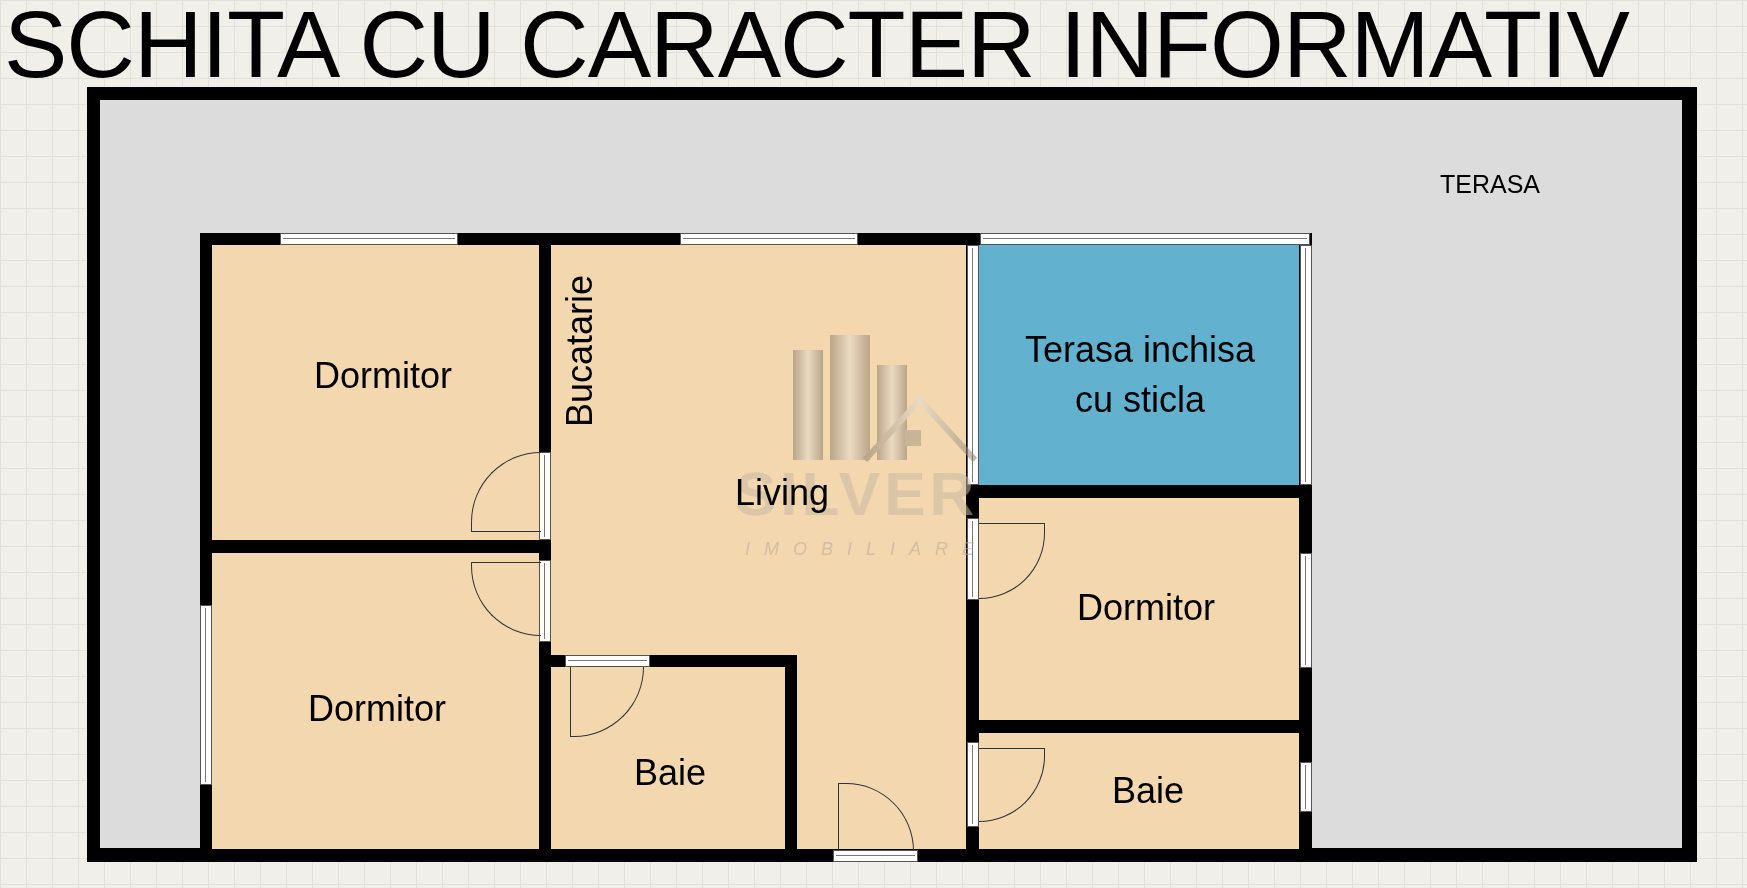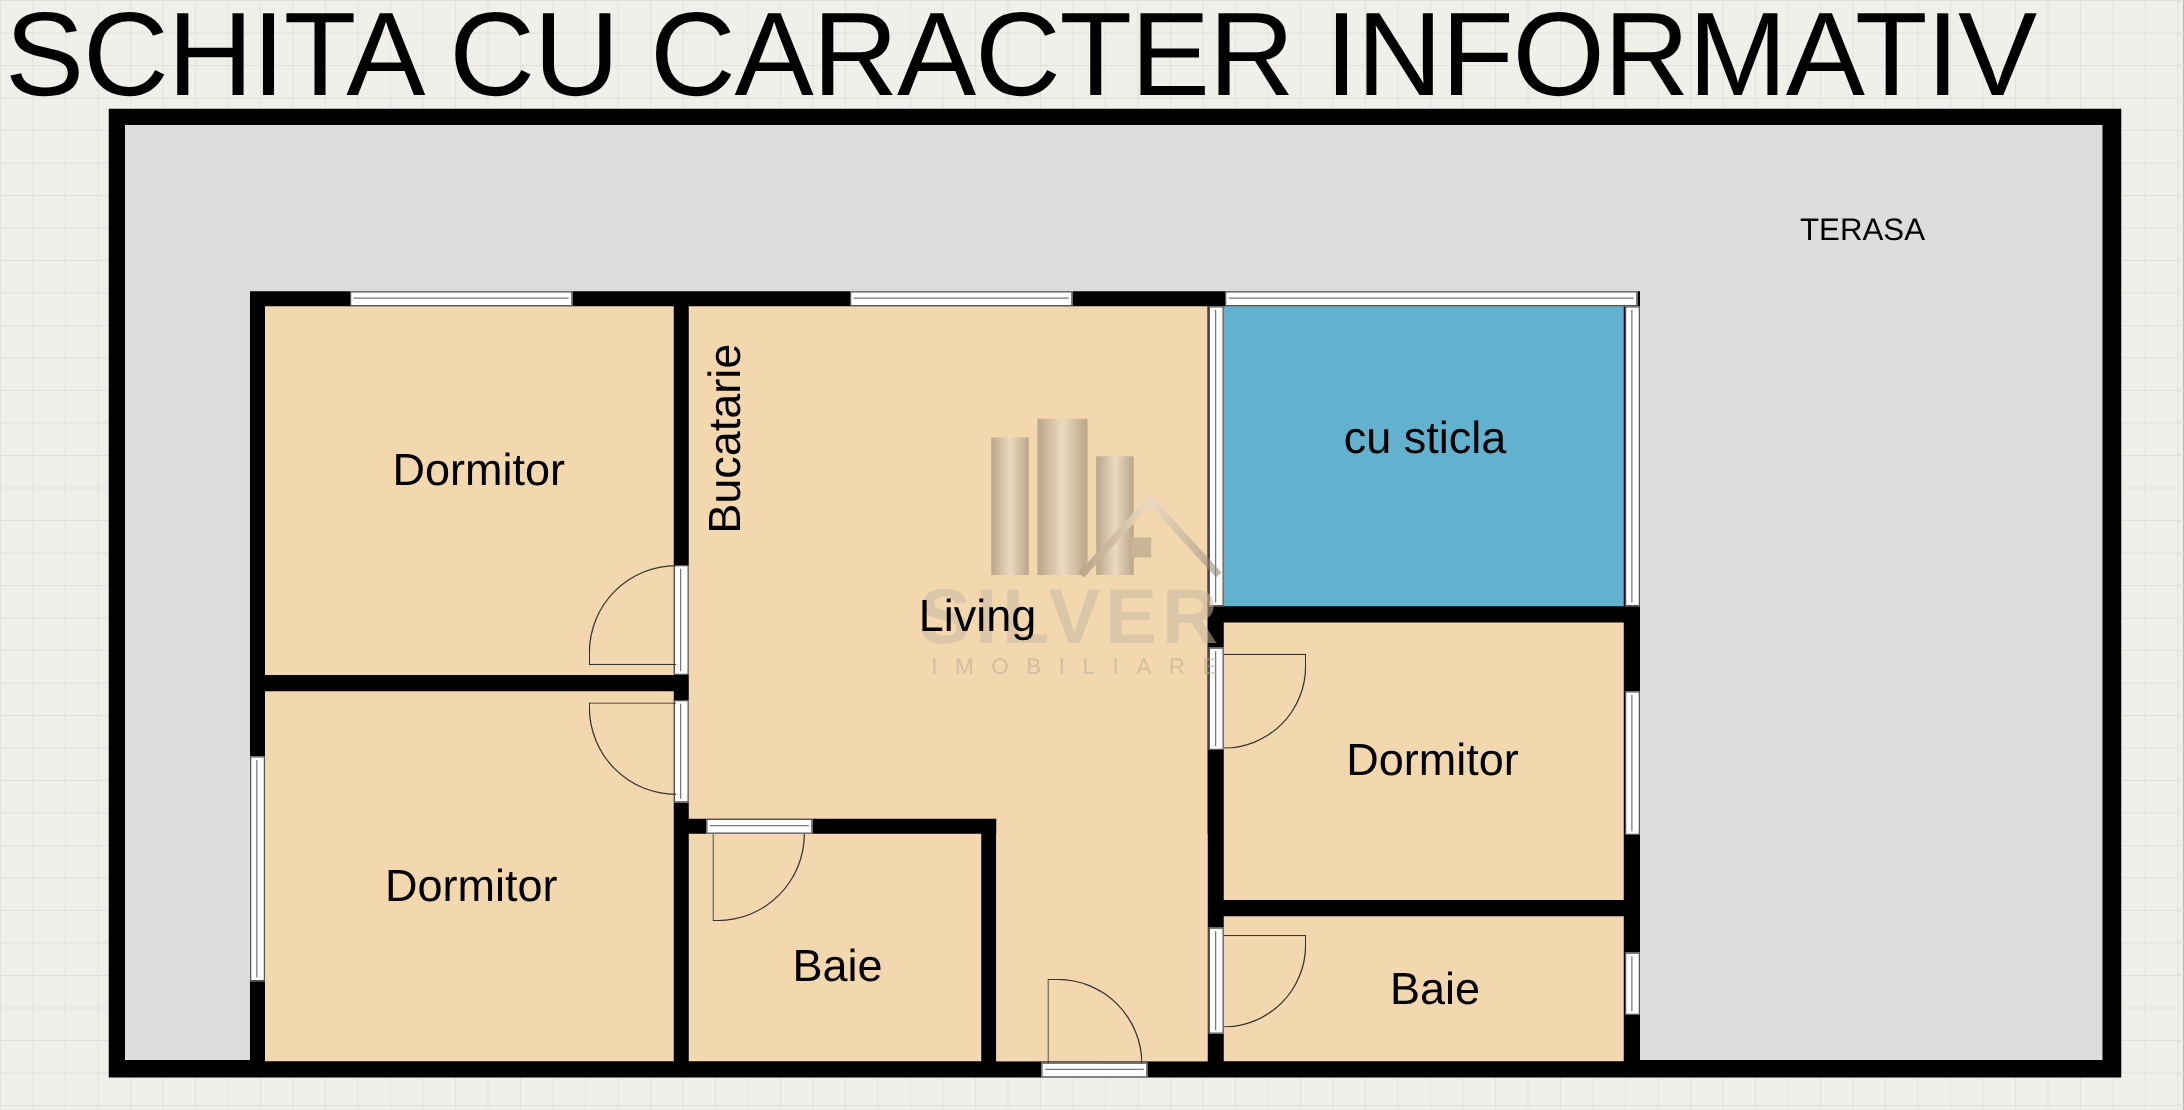--- a/index.html
+++ b/index.html
@@ -86,25 +86,26 @@
           <stop offset="1" stop-color="#8d7d6a"></stop>
         </linearGradient>
       </defs>
     <rect x="48" y="20" width="30" height="110" fill="url(#g)"></rect>
     <rect x="85" y="5" width="40" height="125" fill="url(#g)"></rect>
     <rect x="132" y="35" width="30" height="95" fill="url(#g)"></rect>
     <polyline points="120,130 175,70 230,130" fill="none" stroke="url(#g)" stroke-width="6"></polyline>
     <rect x="160" y="100" width="16" height="16" fill="#a69883"></rect>
   </svg>
   <div class="wm-text" style="top:128px;left:-10px;font-size:62px;font-weight:bold;letter-spacing:4px;color:#c9b9a3;">SILVER</div>
-  <div class="wm-text" style="top:193px;left:0px;">IMOBILIARE</div>
+  <div class="wm-text" style="top:209px;left:0px;font-style:italic;">IMOBILIARE</div>
 </div>
 
 <div class="label" style="left:283px;top:355px;width:200px;">Dormitor</div>
 <div class="label" style="left:277px;top:688px;width:200px;">Dormitor</div>
 <div class="label" style="left:495px;top:330px;width:170px;transform:rotate(-90deg);">Bucatarie</div>
 <div class="label" style="left:727px;top:472px;width:110px;">Living</div>
 <div class="label" style="left:600px;top:752px;width:140px;">Baie</div>
 <div class="label" style="left:990px;top:325px;width:300px;line-height:50px;">
+  <div>Terasa inchisa</div>
   <div>cu sticla</div>
 </div>
 <div class="label" style="left:1046px;top:587px;width:200px;">Dormitor</div>
 <div class="label" style="left:1078px;top:770px;width:140px;">Baie</div>
 
 </body></html>

